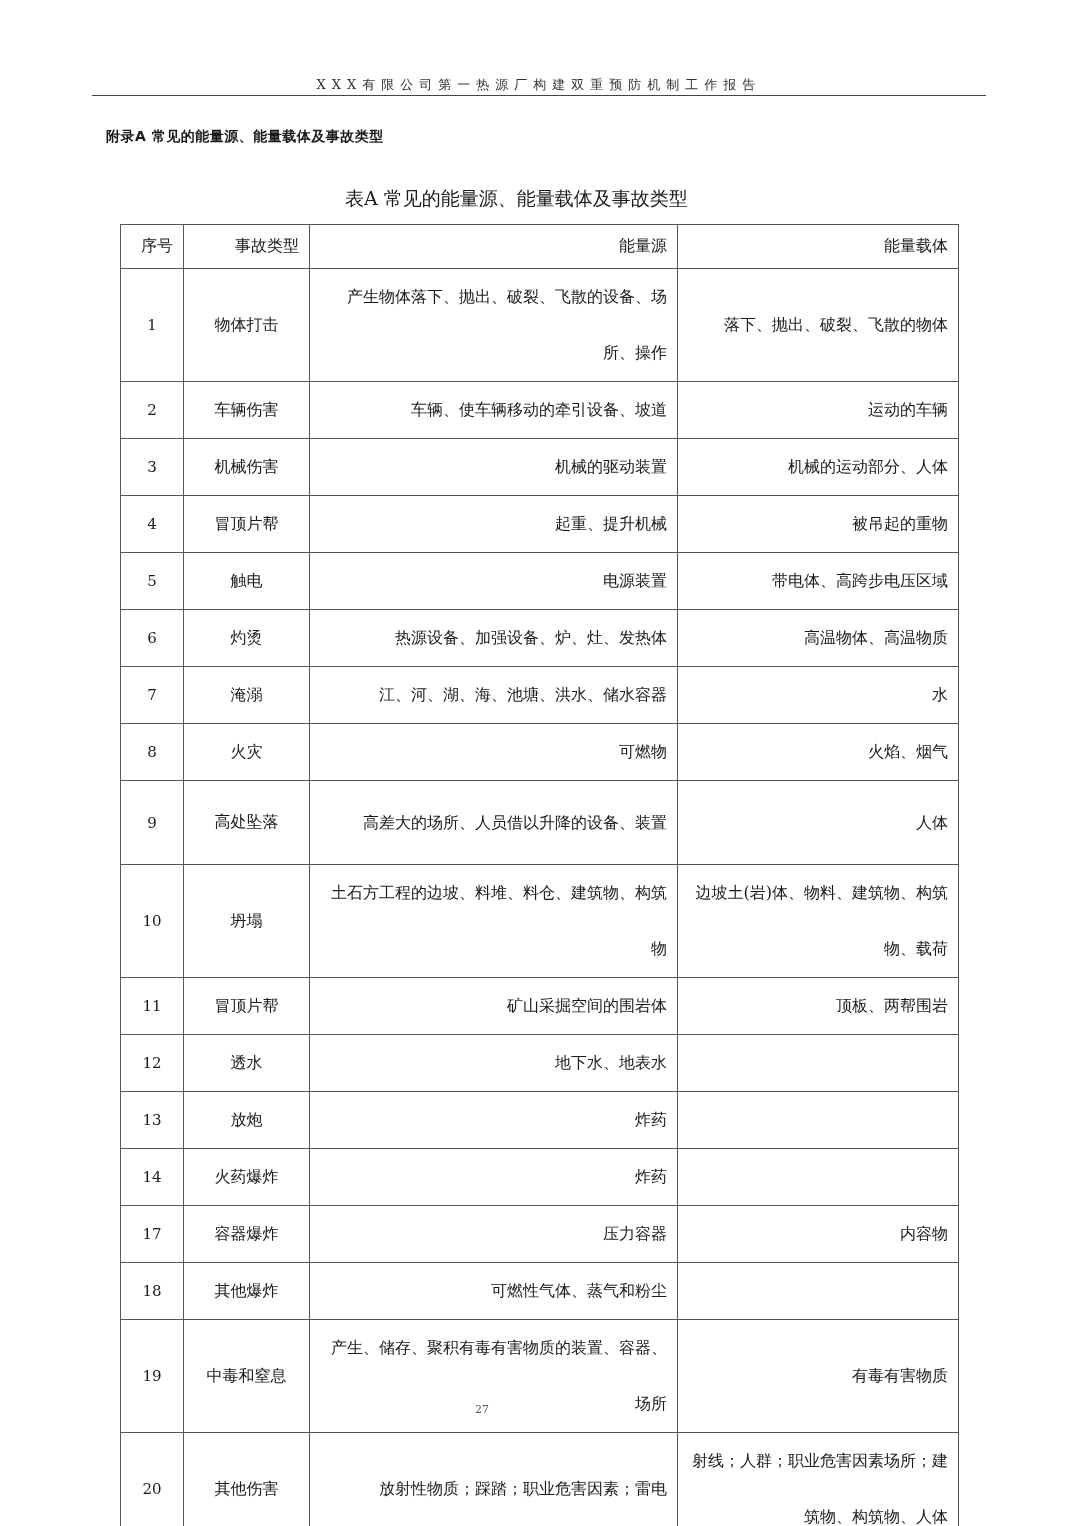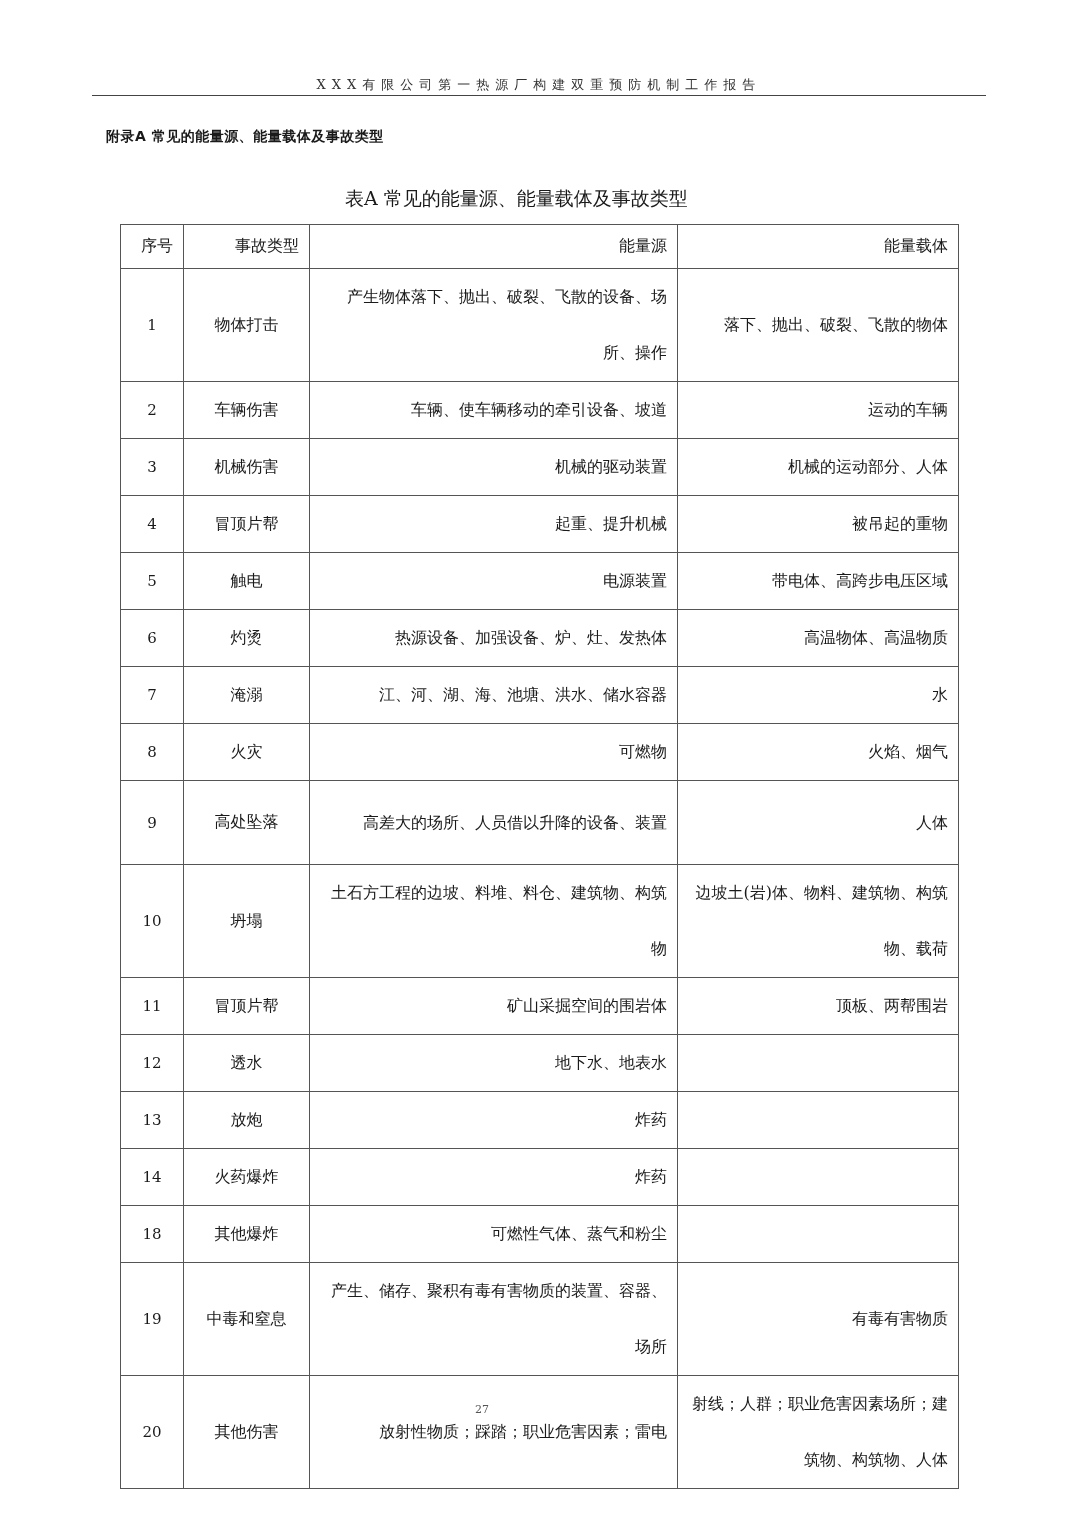--- a/index.html
+++ b/index.html
@@ -123,20 +123,26 @@
         <td class="c-src">炸药</td>
         <td class="c-car"></td>
       </tr>
       <tr class="single">
         <td class="c-num">14</td>
         <td class="c-type">火药爆炸</td>
         <td class="c-src">炸药</td>
         <td class="c-car"></td>
       </tr>
       <tr class="single">
+        <td class="c-num">17</td>
+        <td class="c-type">容器爆炸</td>
+        <td class="c-src">压力容器</td>
+        <td class="c-car">内容物</td>
+      </tr>
+      <tr class="single">
         <td class="c-num">18</td>
         <td class="c-type">其他爆炸</td>
         <td class="c-src">可燃性气体、蒸气和粉尘</td>
         <td class="c-car"></td>
       </tr>
       <tr class="double">
         <td class="c-num">19</td>
         <td class="c-type">中毒和窒息</td>
         <td class="c-src">产生、储存、聚积有毒有害物质的装置、容器、场所</td>
         <td class="c-car">有毒有害物质</td>

